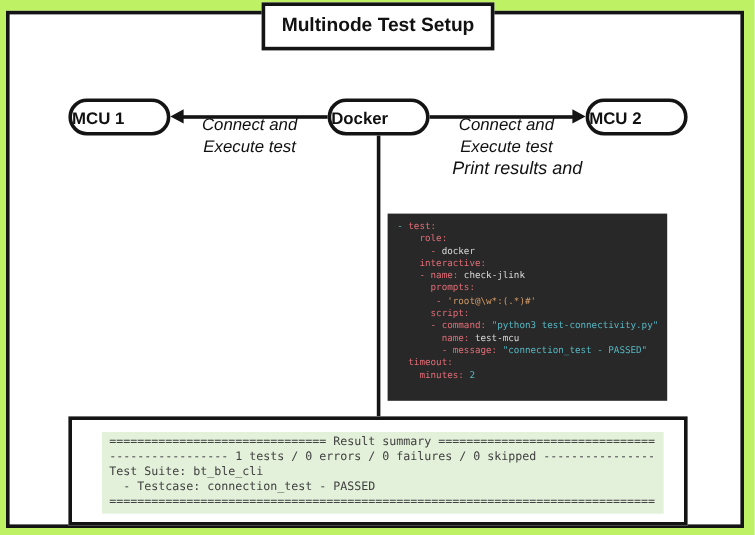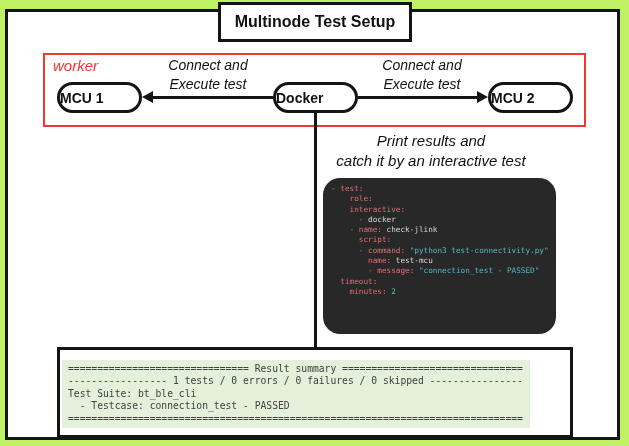--- a/index.html
+++ b/index.html
@@ -43,70 +43,66 @@
     border-top:6px solid transparent;border-bottom:6px solid transparent;
     border-right:11px solid #141414;
   }
   .arrowhead-right{
     left:477px;top:91px;
     border-top:6px solid transparent;border-bottom:6px solid transparent;
     border-left:11px solid #141414;
   }
   .edge-label{
     position:absolute;font-style:italic;font-size:14px;line-height:19px;
-    text-align:center;z-index:2;
+    text-align:center;z-index:2;margin-top:38px;
   }
   .edge-label-left{left:148px;top:56px;width:120px;}
   .edge-label-right{left:362px;top:56px;width:120px;}
   .vline{
     position:absolute;left:314px;top:113px;width:3px;height:234px;
     background:#141414;z-index:1;
   }
   .annotation{
     position:absolute;left:311px;top:131px;width:240px;
     font-style:italic;font-size:15px;line-height:20px;text-align:center;z-index:2;
   }
   .code-block{
     position:absolute;left:323px;top:178px;width:233px;height:156px;
     box-sizing:border-box;background:#282828;padding:6px 8px;z-index:2;
     font-family:"DejaVu Sans Mono",monospace;font-size:7.7px;line-height:10.3px;
     overflow:hidden;
-    border-radius:17px;
   }
   .cl{white-space:pre;}
   .c-key{color:#e06c75;}
   .c-cyan{color:#56b6c2;}
   .c-orange{color:#d19a66;}
   .c-plain{color:#d8d8d8;}
   .result-box{
     position:absolute;left:57px;top:347px;width:516px;height:91px;
     border:3px solid #141414;box-sizing:border-box;background:#fff;z-index:3;
   }
   .terminal{
-    position:absolute;left:2px;top:10px;width:468px;height:68px;
+    position:absolute;left:25px;top:10px;width:468px;height:68px;
     box-sizing:border-box;background:#e3f0da;padding:3px 6px;
     font-family:"DejaVu Sans Mono",monospace;font-size:9.7px;line-height:12.4px;
     color:#404040;overflow:hidden;
   }
   .tl{white-space:pre;}
 </style>
 </head>
 <body>
 
 <div class="page">
 
   <div class="outer-frame"></div>
 
   <div class="title-box">
     <span>Multinode Test Setup</span>
   </div>
 
-  <div class="worker-box">
-    <span class="worker-label">worker</span>
-  </div>
 
   <div class="hline arrow-line-left"></div>
   <div class="arrowhead arrowhead-left"></div>
   <div class="edge-label edge-label-left">
     <div>Connect and</div>
     <div>Execute test</div>
   </div>
 
   <div class="hline arrow-line-right"></div>
   <div class="arrowhead arrowhead-right"></div>
@@ -122,29 +118,30 @@
     <span>Docker</span>
   </div>
   <div class="pill pill-mcu2">
     <span>MCU 2</span>
   </div>
 
   <div class="vline"></div>
 
   <div class="annotation">
     <div>Print results and</div>
-    <div>catch it by an interactive test</div>
   </div>
 
   <div class="code-block" id="codeBlock">
       <div class="cl"><span class="c-cyan">- </span><span class="c-key">test:</span></div>
       <div class="cl"><span class="c-key">    role:</span></div>
+      <div class="cl"><span class="c-key">      - </span><span class="c-plain">docker</span></div>
       <div class="cl"><span class="c-key">    interactive:</span></div>
-      <div class="cl"><span class="c-key">      - </span><span class="c-plain">docker</span></div>
       <div class="cl"><span class="c-key">    - name:</span><span class="c-plain"> check-jlink</span></div>
+      <div class="cl"><span class="c-key">      prompts:</span></div>
+      <div class="cl"><span class="c-key">       - </span><span class="c-orange">'root@\w*:(.*)#'</span></div>
       <div class="cl"><span class="c-key">      script:</span></div>
       <div class="cl"><span class="c-key">      - command:</span><span class="c-plain"> </span><span class="c-cyan">"python3 test-connectivity.py"</span></div>
       <div class="cl"><span class="c-key">        name:</span><span class="c-plain"> test-mcu</span></div>
       <div class="cl"><span class="c-key">        - message:</span><span class="c-plain"> </span><span class="c-cyan">"connection_test - PASSED"</span></div>
       <div class="cl"><span class="c-key">  timeout:</span></div>
       <div class="cl"><span class="c-key">    minutes:</span><span class="c-plain"> </span><span class="c-cyan">2</span></div>
     </div>
 
   <div class="result-box">
     <div class="terminal" id="resultBlock">

